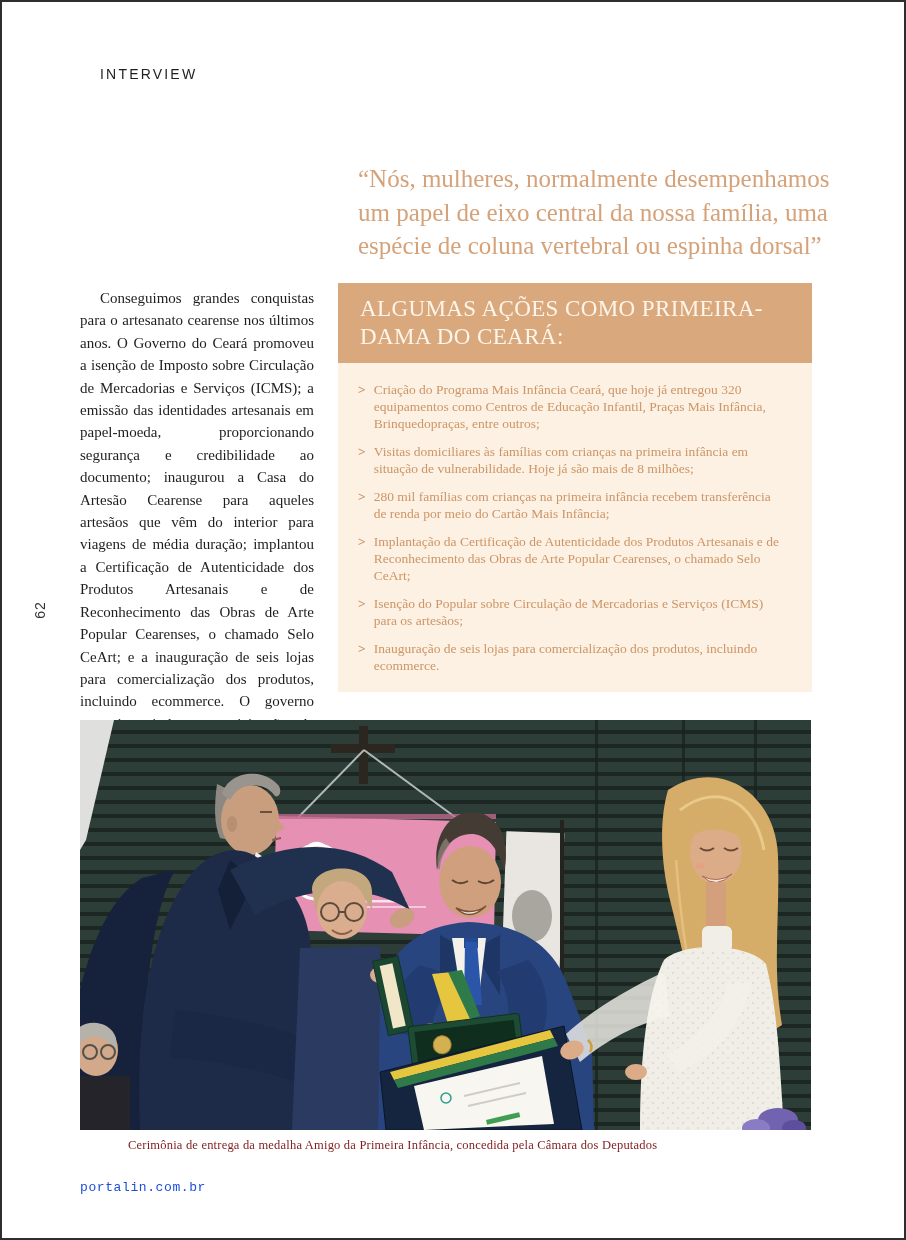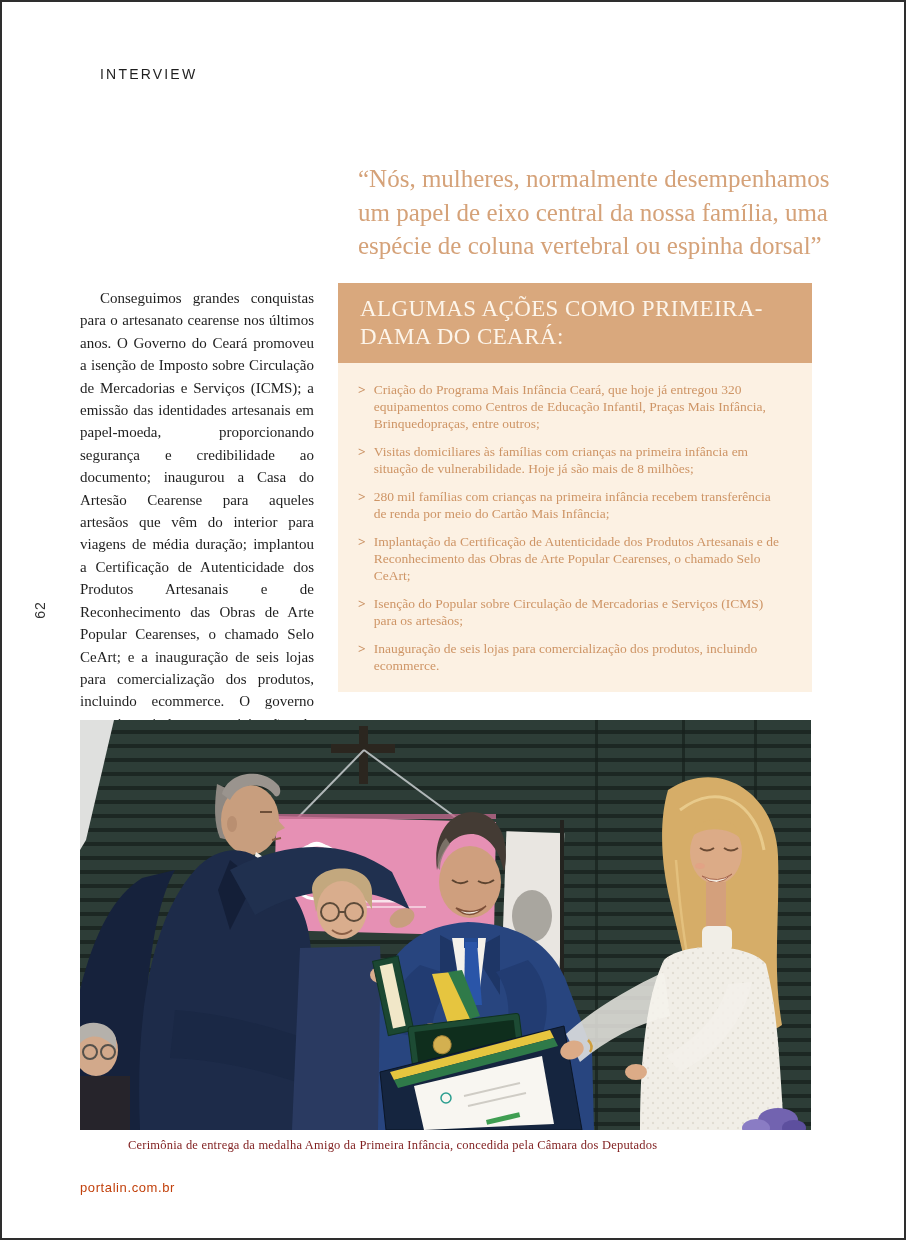--- a/index.html
+++ b/index.html
@@ -59,22 +59,22 @@
     position:absolute;left:78px;top:718px;width:731px;height:410px;
     background:#2c3b35;overflow:hidden;
   }
   .photo svg{display:block;width:100%;height:100%;}
   .caption{
     position:absolute;left:78px;top:1136px;width:700px;
     font-size:12.5px;color:#7f1d1d;letter-spacing:.2px;margin-left:48px;
   }
   .footer{
     position:absolute;left:78px;top:1178px;
-    font-family:Liberation Sans, sans-serif;
-    font-size:13px;letter-spacing:.6px;color:#c2410c;
+    font-family:Liberation Mono, monospace;
+    font-size:13px;letter-spacing:.6px;color:#1d4ed8;
   }
 </style>
 </head>
 <body>
 
 <div class="page">
 
   <div class="kicker">INTERVIEW</div>
 
   <div class="page-number">62</div>

